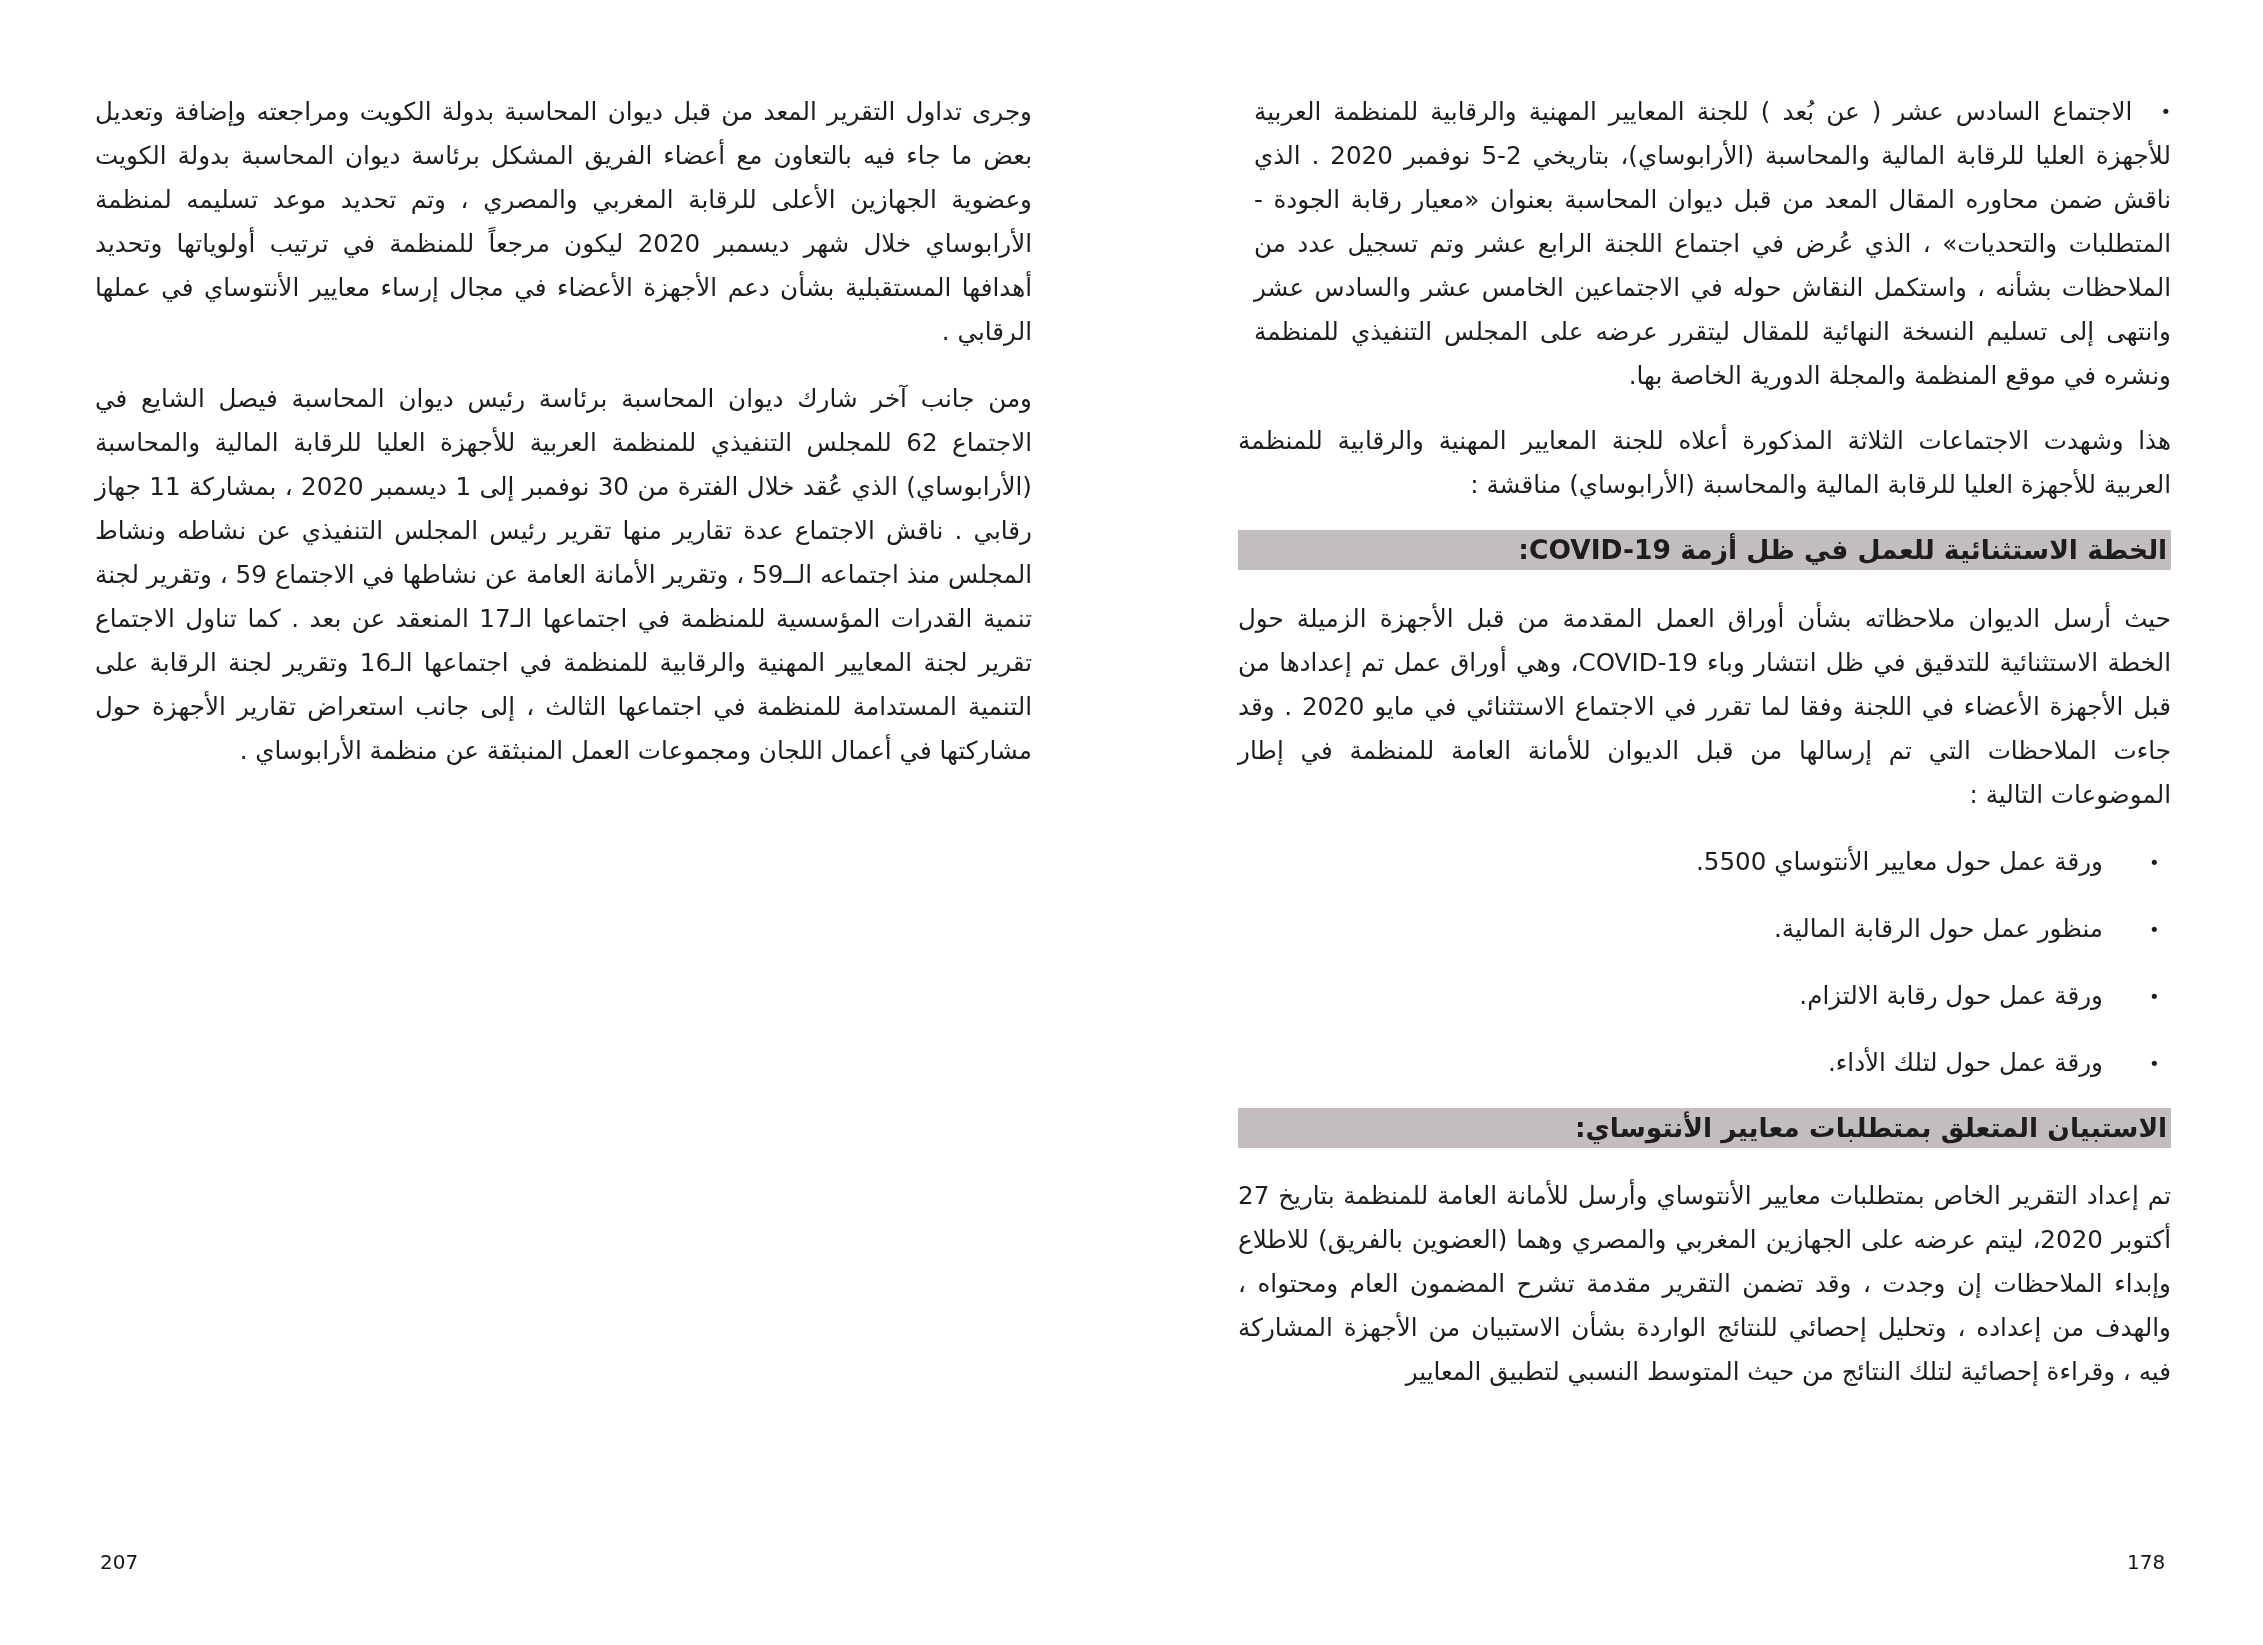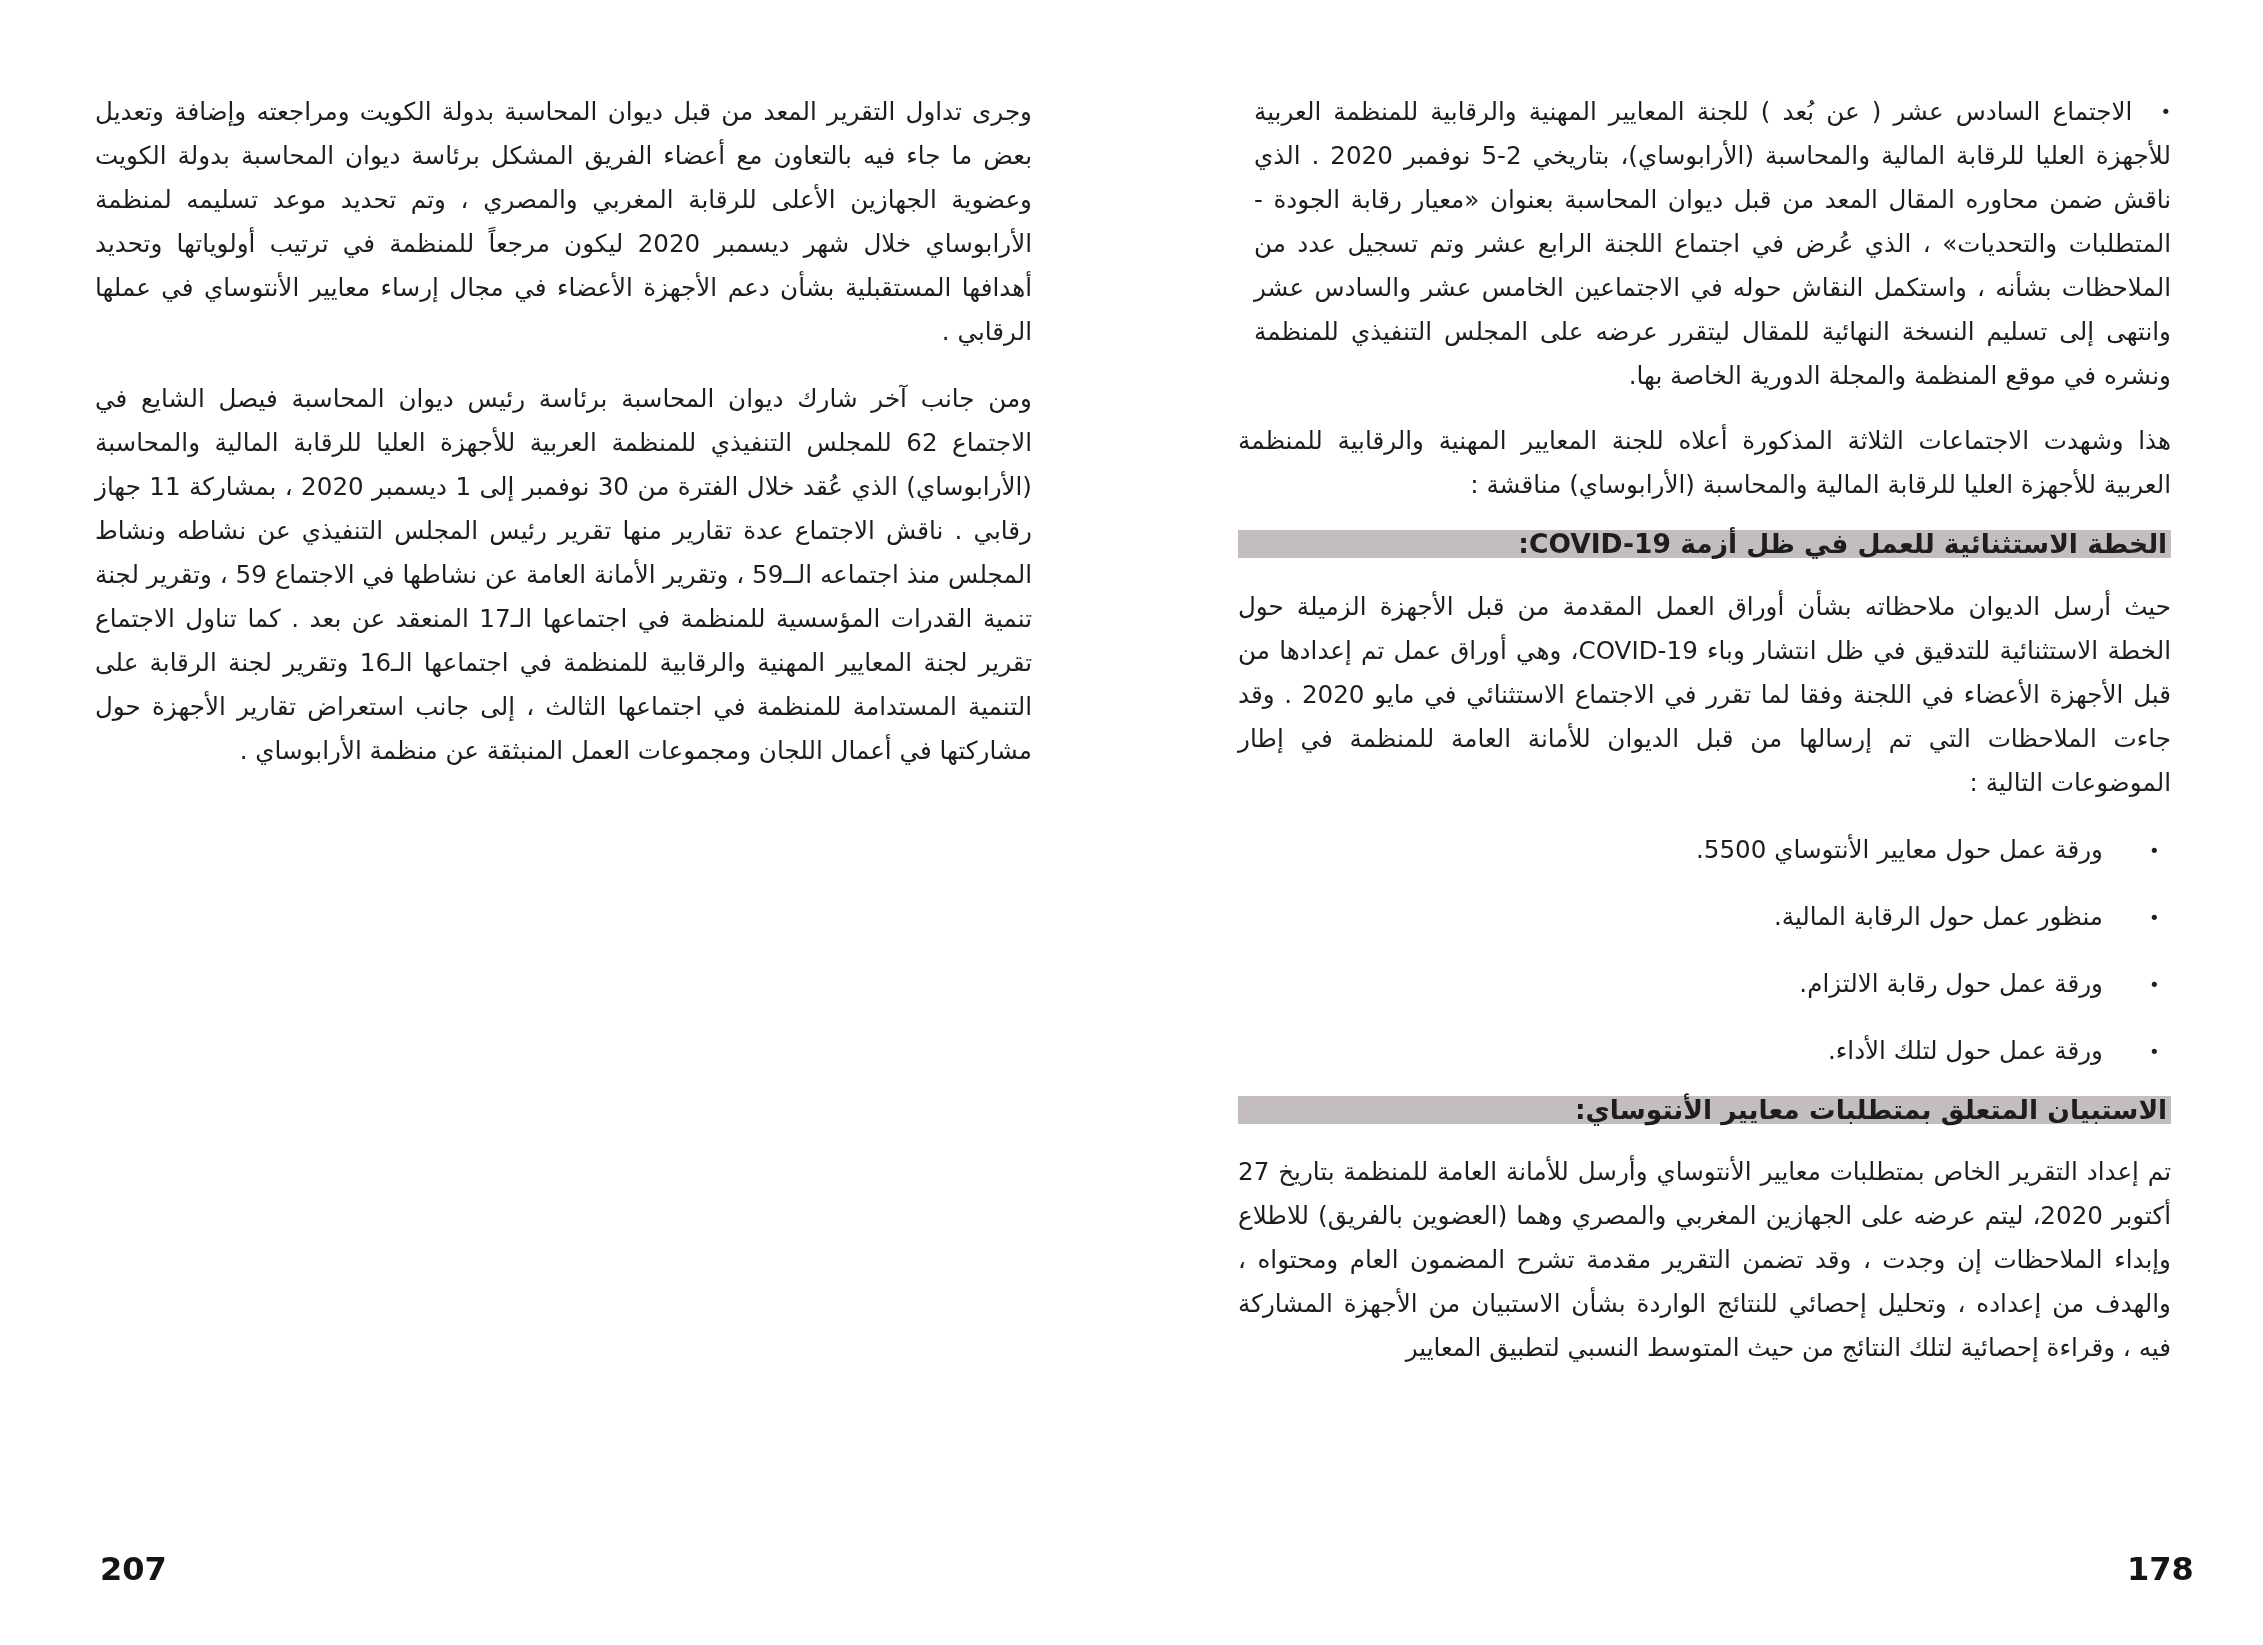--- a/index.html
+++ b/index.html
@@ -34,21 +34,21 @@
   .dot-inline {
     display: inline-block;
     font-size: 18px;
     margin-left: 28px;
     vertical-align: 1.9px;
     color: #1d1d1d;
   }
 
   .section-bar {
     background: #c3bdc2;
-    height: 28px;
+    height: 40px;
     display: flex;
     align-items: center;
     font-weight: bold;
     font-size: 26.5px;
     margin: 23px 0 26.5px 0;
     padding: 0 3.8px 0 0;
   }
 
   .sub-bullets {
     list-style: none;
@@ -64,22 +64,22 @@
   .sub-bullets .dot {
     position: absolute;
     right: 11.4px;
     top: 0.9px;
     font-size: 18px;
   }
 
   .page-number {
     position: absolute;
     top: 1550px;
-    font-weight: bold;
-    font-size: 32px;
+    font-weight: normal;
+    font-size: 20px;
     color: #151515;
     direction: ltr;
   }
   .page-number-left  { left: 100px; }
   .page-number-right { left: 2127px; }
 </style>
 </head>
 <body>
 
 <div class="column column-right">

